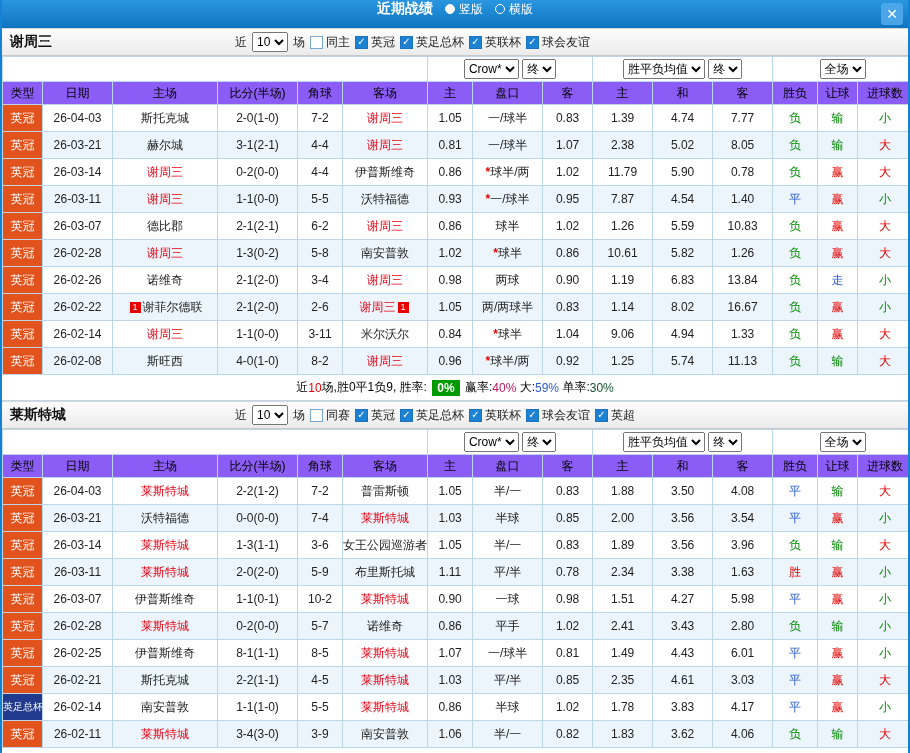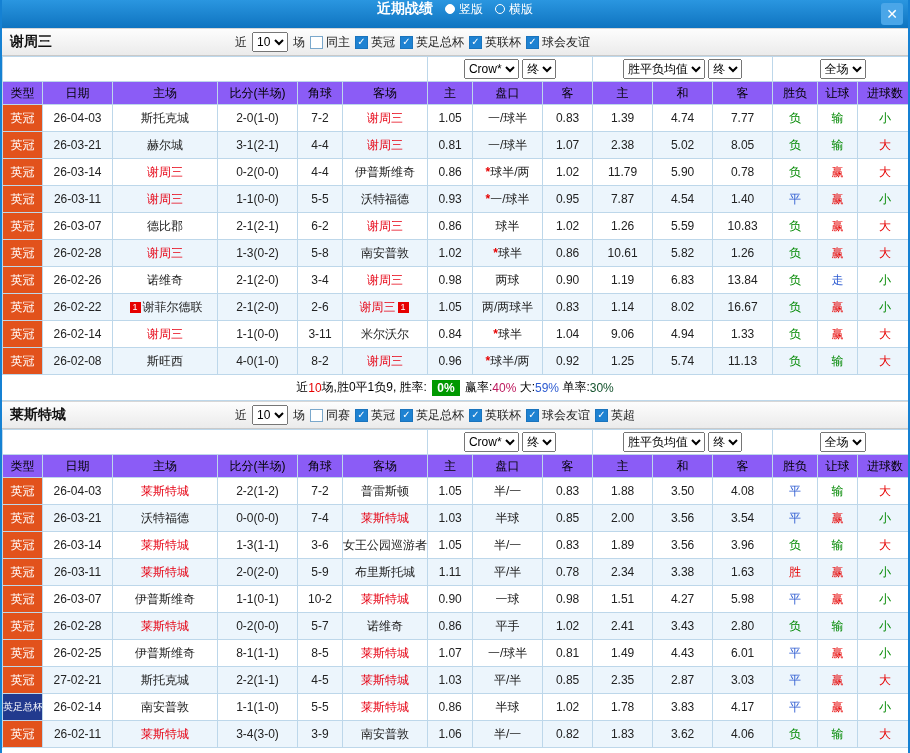--- a/index.html
+++ b/index.html
@@ -550,30 +550,30 @@
       <td class="data">0.81</td>
       <td class="data">1.49</td>
       <td class="data">4.43</td>
       <td class="data">6.01</td>
       <td class="data"><span style="color:#2d5bd1">平</span></td>
       <td class="data"><span style="color:#e60000">赢</span></td>
       <td class="data"><span style="color:#008800">小</span></td>
     </tr>
             <tr class="alt">
       <td class="lg-ch">英冠</td>
-      <td class="data">27-02-21</td>
+      <td class="data">26-02-21</td>
       <td class="data"><span class="">斯托克城</span></td>
       <td class="data">2-2(1-1)</td>
       <td class="data">4-5</td>
       <td class="data"><span class="team-red">莱斯特城</span></td>
       <td class="data">1.03</td>
       <td class="data">平/半</td>
       <td class="data">0.85</td>
       <td class="data">2.35</td>
-      <td class="data">2.87</td>
+      <td class="data">4.61</td>
       <td class="data">3.03</td>
       <td class="data"><span style="color:#2d5bd1">平</span></td>
       <td class="data"><span style="color:#e60000">赢</span></td>
       <td class="data"><span style="color:#e60000">大</span></td>
     </tr>
             <tr class="">
       <td class="lg-fa">英足总杯</td>
       <td class="data">26-02-14</td>
       <td class="data"><span class="">南安普敦</span></td>
       <td class="data">1-1(1-0)</td>

